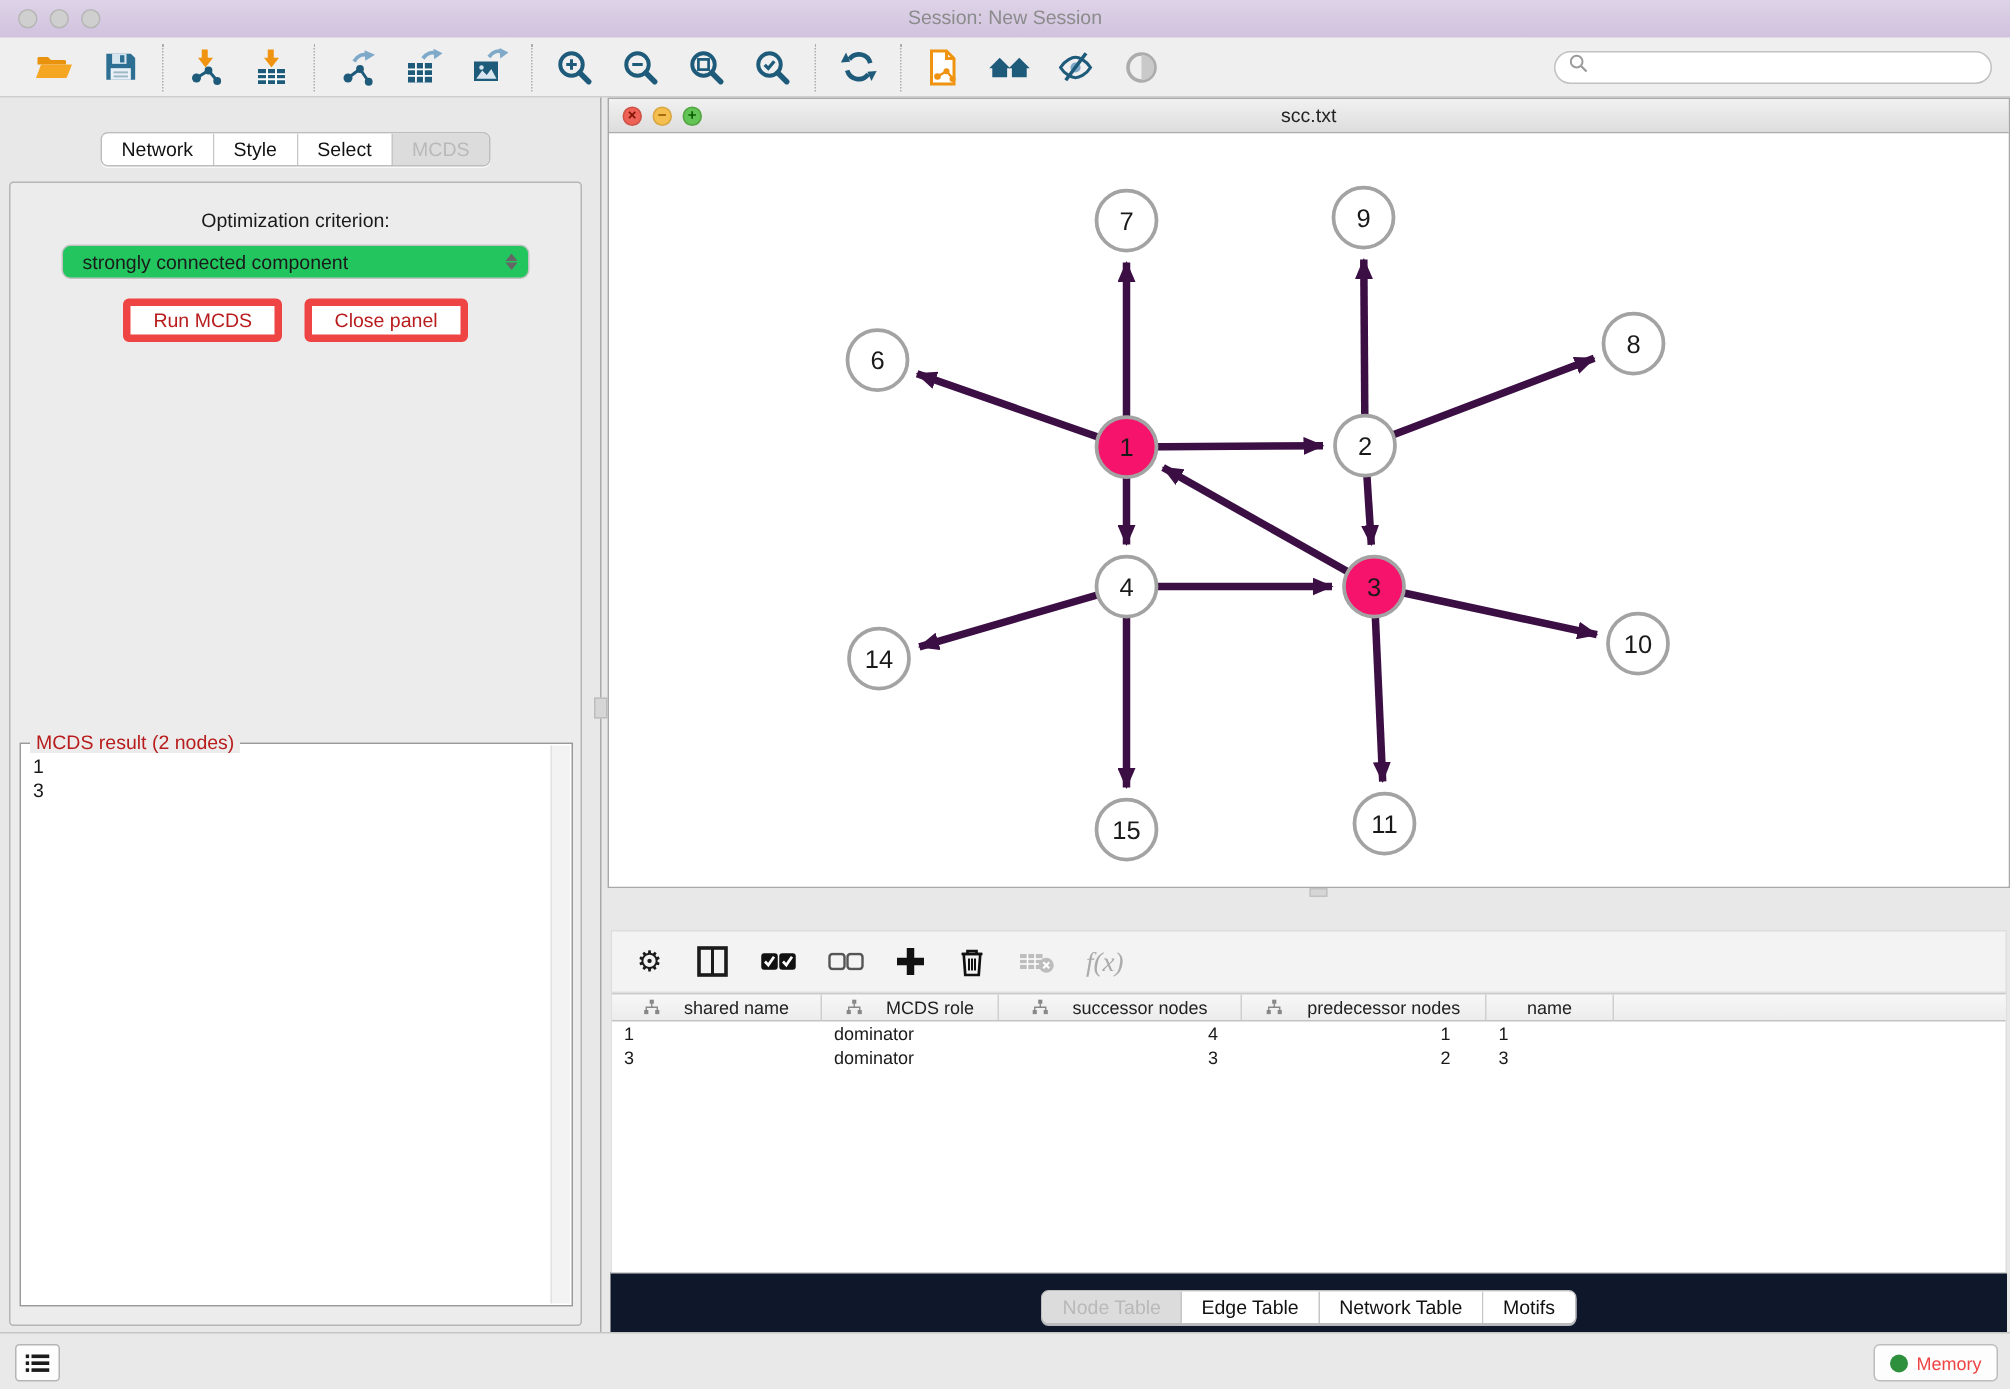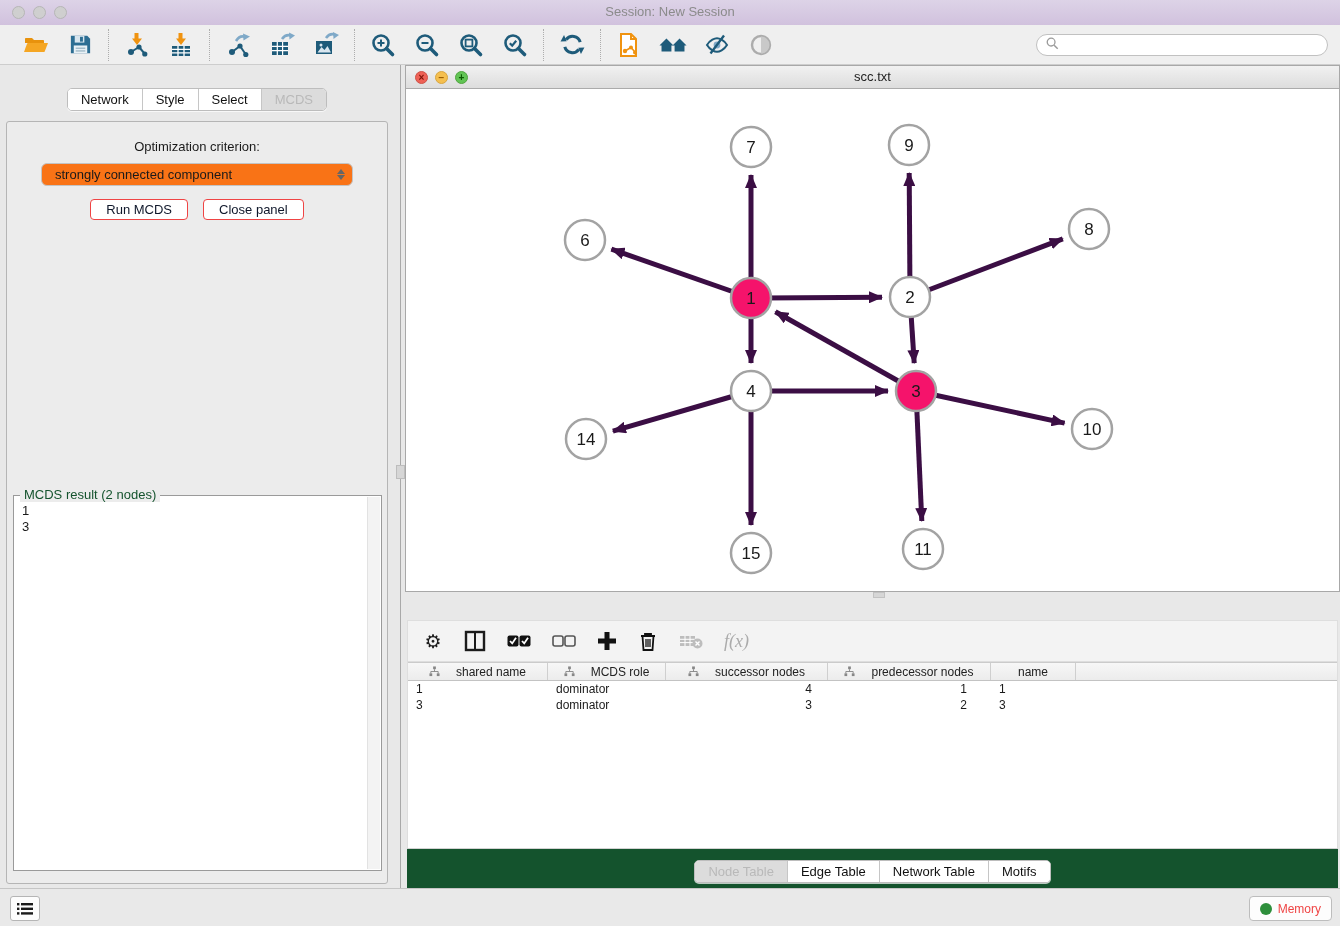--- a/index.html
+++ b/index.html
@@ -33,33 +33,33 @@
   .seg-tabs{display:flex;justify-content:center;}
   .seg{display:flex;border:1px solid #BDBDBD;border-radius:5px;overflow:hidden;background:#fff;
     box-shadow:0 1px 0 rgba(255,255,255,.7);}
   .seg .tab{padding:3px 13px;font-size:13px;background:#fff;border-right:1px solid #C6C6C6;
     color:#111;cursor:pointer;white-space:nowrap;}
   .seg .tab:last-child{border-right:none;}
   .seg .tab.active{background:#DCDCDC;color:#B9B9B9;}
   .cp-body{position:absolute;left:6px;right:6px;top:56px;bottom:4px;background:#ECECEC;
     border:1px solid #B5B5B5;border-radius:3px;}
   .opt-label{text-align:center;margin-top:17px;font-size:13px;}
-  .dropdown{margin:9px auto 0;width:312px;height:23px;background:#f97316;border:1px solid #C3C3C3;
+  .dropdown{margin:9px auto 0;width:312px;height:23px;background:#22c55e;border:1px solid #C3C3C3;
     border-radius:6px;display:flex;align-items:center;padding:0 7px 0 13px;font-size:13px;cursor:pointer;}
   .dd-arrows{margin-left:auto;display:flex;flex-direction:column;gap:1px;align-items:center;}
   .dd-arrows i{width:0;height:0;border-left:4px solid transparent;border-right:4px solid transparent;display:block;}
   .dd-up{border-bottom:5px solid #666;}
   .dd-down{border-top:5px solid #666;}
   .btn-row{display:flex;justify-content:center;gap:15px;margin-top:13px;}
-  .push-btn{background:#fff;border:1px solid #ef4444;border-radius:4px;padding:2px 15px;
-    font-size:13px;font-family:inherit;cursor:pointer;color:#0f172a;}
+  .push-btn{background:#fff;border:5px solid #ef4444;border-radius:4px;padding:2px 15px;
+    font-size:13px;font-family:inherit;cursor:pointer;color:#b91c1c;}
   .result-fieldset{position:absolute;left:6px;right:5px;top:373px;bottom:12px;
     border:1px solid #9A9A9A;background:#fff;}
   .result-legend{position:absolute;top:-9px;left:6px;background:#ECECEC;padding:0 4px;
-    font-size:13px;color:#14532d;}
+    font-size:13px;color:#b91c1c;}
   .result-lines{position:absolute;left:1px;top:3px;right:15px;bottom:1px;font-size:13px;
     line-height:16px;padding:4px 7px;overflow:hidden;}
   .result-scrollbar{position:absolute;top:1px;bottom:1px;right:1px;width:13px;background:#F3F3F3;
     border-left:1px solid #E2E2E2;}
   
   .v-divider{position:absolute;left:394px;top:65px;width:11px;height:823px;}
   .v-divider .line{position:absolute;left:6px;top:0;bottom:0;width:1px;background:#A9A9A9;}
   .v-handle{position:absolute;left:2px;top:400px;width:9px;height:14px;background:#D6D6D6;
     border:1px solid #BDBDBD;}
   
@@ -92,21 +92,21 @@
   .thead{display:flex;height:19px;border-top:1px solid #CBCBCB;border-bottom:1px solid #C3C3C3;
     background:linear-gradient(#F7F7F7,#ECECEC);font-size:12px;color:#222;}
   .th{display:flex;align-items:center;justify-content:center;gap:16px;border-right:1px solid #CFCFCF;
     height:100%;cursor:pointer;}
   .trow{display:flex;height:16px;font-size:12px;align-items:center;cursor:pointer;}
   .td{height:100%;display:flex;align-items:center;}
   .c0{width:140px;} .c1{width:118px;} .c2{width:162px;} .c3{width:163px;} .c4{width:85px;}
   .td.c0,.td.c1,.td.c4{padding-left:8px;}
   .td.c2{justify-content:flex-end;padding-right:16px;}
   .td.c3{justify-content:flex-end;padding-right:24px;}
-  .tp-tabs{position:absolute;left:2px;right:2px;bottom:0;height:40px;background:#14532d;
+  .tp-tabs{position:absolute;left:2px;right:2px;bottom:0;height:40px;background:#0f172a;
     border-top:1px solid #D2D2D2;display:flex;align-items:flex-end;justify-content:center;padding-bottom:5px;}
   
   .statusbar{position:absolute;left:0;bottom:0;right:0;height:38px;background:#E9E9E9;
     border-top:1px solid #C5C5C5;}
   .list-btn{position:absolute;left:10px;top:7px;width:30px;height:25px;background:#FDFDFD;
     border:1px solid #B5B5B5;border-radius:3px;display:flex;align-items:center;justify-content:center;cursor:pointer;}
   .memory-btn{position:absolute;right:8px;top:7px;height:25px;background:#FDFDFD;
     border:1px solid #BDBDBD;border-radius:4px;display:flex;align-items:center;gap:6px;
     padding:0 10px;font-size:12px;cursor:pointer;color:#ef4444;}
   .memory-dot{width:12px;height:12px;border-radius:50%;background:#2E8F3C;}

